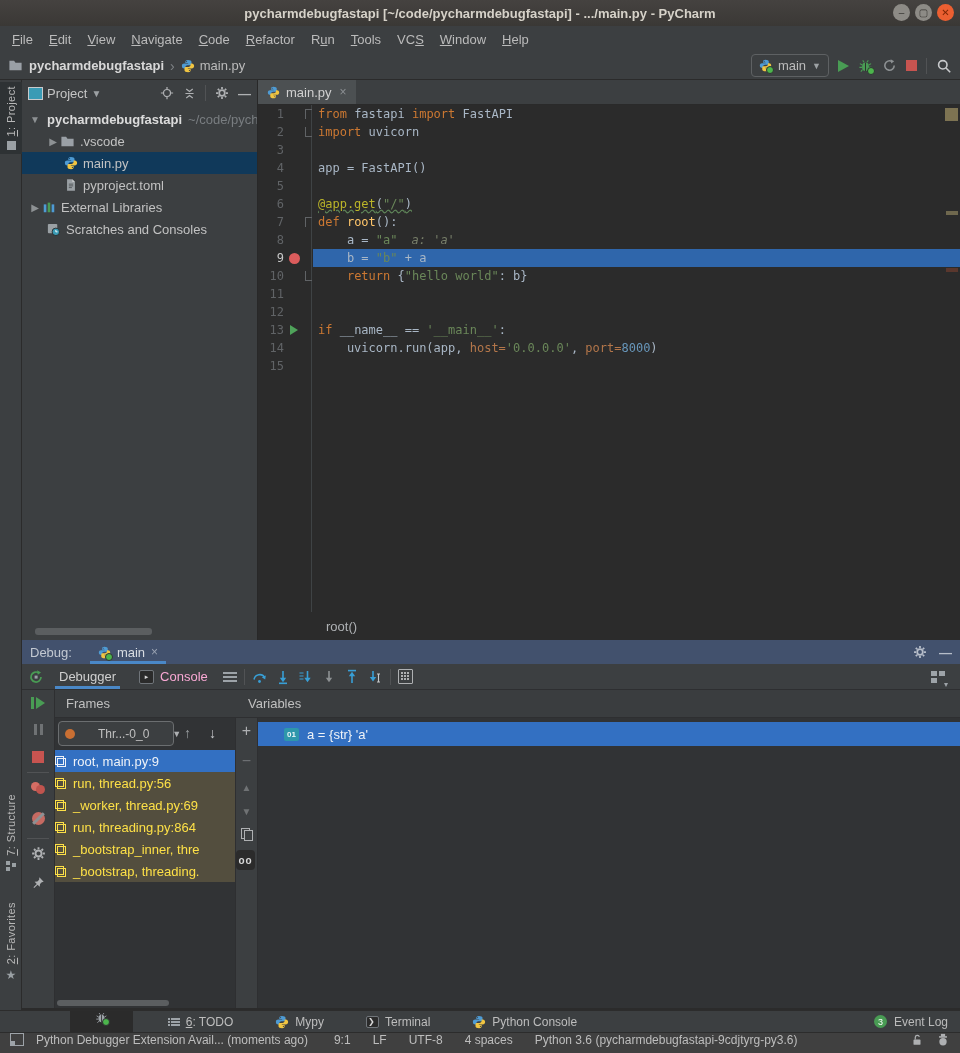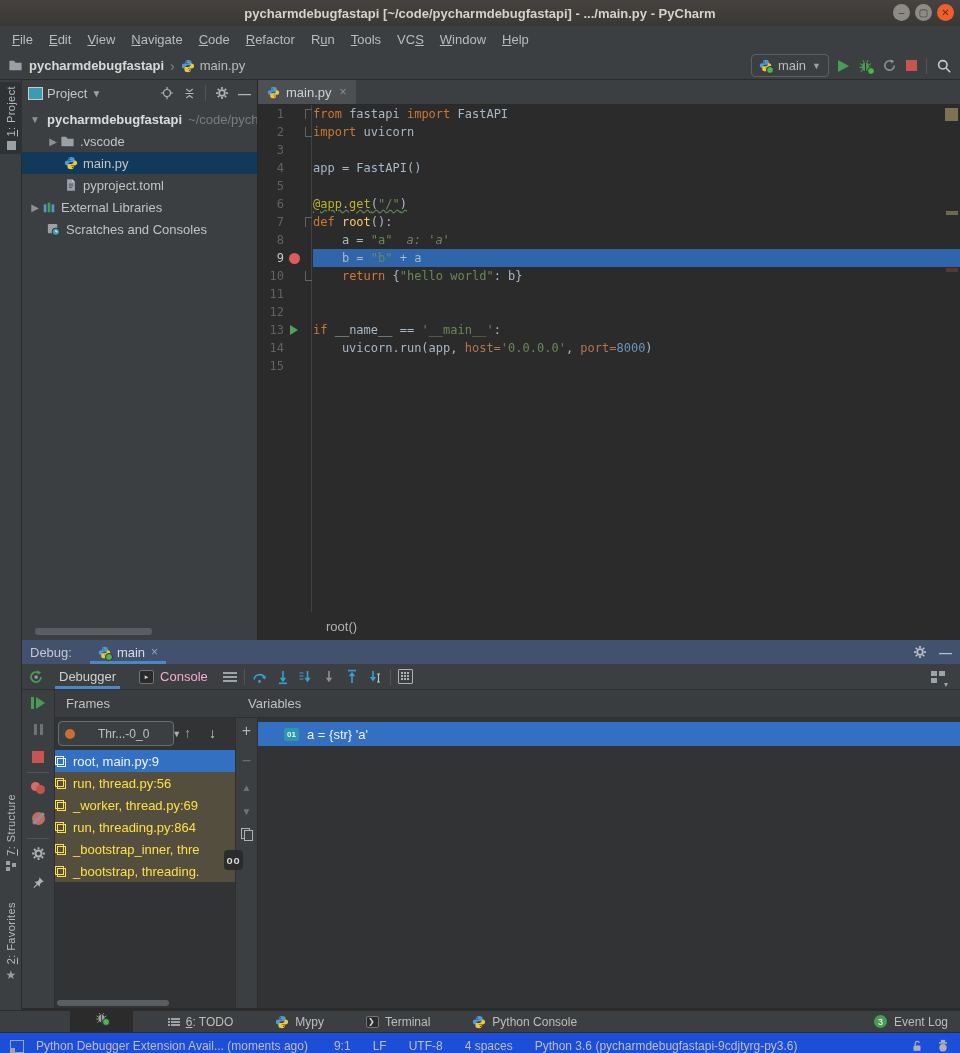--- a/index.html
+++ b/index.html
@@ -67,21 +67,21 @@
   .tabbar{left:258px;top:80px;width:702px;height:25px;background:#3c3f41;border-bottom:1px solid #2a2a2a;box-sizing:border-box;display:flex;}
   .etab{height:100%;background:#4c5052;display:flex;align-items:center;gap:6px;padding:0 9px;box-sizing:border-box;}
   .etab-label{color:#d0d0d0;}
   .etab-close{color:#8c9093;font-size:12px;margin-left:2px;}
   .codearea{left:258px;top:105px;width:702px;height:507px;background:#2b2b2b;overflow:hidden;}
   .gutter-sep{position:absolute;left:53px;top:0;height:100%;width:1px;background:#3f4345;}
   .cline{position:relative;display:flex;height:18px;line-height:18px;font-family:"DejaVu Sans Mono",monospace;font-size:12px;}
   .lnum{width:26px;text-align:right;color:#606366;flex:none;padding-right:2px;}
   .gmark{width:16px;flex:none;display:flex;align-items:center;justify-content:center;}
   .foldc{width:11px;flex:none;position:relative;}
-  .codewrap{flex:1;white-space:pre;}
+  .codewrap{flex:1;padding-left:5px;white-space:pre;}
   .cline.cur .codewrap{background:#2f66ab;}
   .cline.cur .lnum{color:#c8c8c8;}
   .bp-dot{width:11px;height:11px;border-radius:50%;background:#db5c5c;}
   .run-tri{width:0;height:0;border-left:8px solid #4fa35a;border-top:5px solid transparent;border-bottom:5px solid transparent;}
   .fold-top{position:absolute;left:3px;top:4px;width:6px;height:9px;border-left:1px solid #606366;border-top:1px solid #606366;}
   .fold-bot{position:absolute;left:3px;top:4px;width:6px;height:9px;border-left:1px solid #606366;border-bottom:1px solid #606366;}
   .tok-kw{color:#cc7832;}
   .tok-str{color:#6a8759;}
   .tok-num{color:#6897bb;}
   .tok-fn{color:#ffc66b;}
@@ -168,22 +168,22 @@
   .bb-item{display:flex;align-items:center;gap:6px;height:100%;padding:0 7px;color:#bdbdbd;}
   .bb-item.active{background:#2b2b2b;color:#e2e2e2;flex-direction:column;}
   .bb-right{margin-left:auto;display:flex;align-items:center;gap:7px;padding-right:12px;}
   .badge{width:13px;height:13px;border-radius:50%;background:#499c54;color:#fff;font-size:9px;display:flex;align-items:center;justify-content:center;}
   .term-ic{width:13px;height:12px;background:#2b2b2b;border:1px solid #70757a;border-radius:2px;color:#d8d8d8;
            font-size:8px;display:flex;align-items:center;justify-content:flex-start;padding-left:1px;box-sizing:border-box;}
   .todo-ic{width:12px;height:10px;position:relative;}
   .todo-ic::before{content:"";position:absolute;left:3px;top:1px;width:9px;height:2px;background:#9da3a8;box-shadow:0 3px 0 #9da3a8,0 6px 0 #9da3a8;}
   .todo-ic::after{content:"";position:absolute;left:0;top:1px;width:2px;height:2px;background:#9da3a8;box-shadow:0 3px 0 #9da3a8,0 6px 0 #9da3a8;}
 
-  .statusbar{left:0;top:1032px;width:960px;height:21px;background:#1d4ed8;border-top:1px solid #2c2c2c;box-sizing:border-box;
-             display:flex;align-items:flex-end;font-size:12px;color:#bdbdbd;padding:0 10px;}
+  .statusbar{left:0;top:1032px;width:960px;height:21px;background:#404040;border-top:1px solid #2c2c2c;box-sizing:border-box;
+             display:flex;align-items:flex-start;font-size:12px;color:#bdbdbd;padding:0 10px;}
   .sb-msg{margin-left:12px;}
   .sb-items{display:flex;gap:22px;margin-left:26px;}
   .sb-icons{margin-left:auto;display:flex;gap:12px;align-items:center;color:#aeb0b2;}
   .twtoggle{width:12px;height:11px;border:1px solid #9da3a8;position:relative;}
   .twtoggle::before{content:"";position:absolute;left:0px;bottom:0px;width:4px;height:4px;background:#9da3a8;}
 </style>
 </head>
 <body>
 
 <svg width="0" height="0" style="position:absolute">
@@ -686,21 +686,21 @@
     </div>
   <div class="abs hscroll" style="left:57px;top:1000px;width:112px;height:6px"></div>
 
   <div class="abs vs-ic" style="left:235px;top:722px;font-size:16px">+</div>
   <div class="abs vs-ic vs-dim" style="left:235px;top:752px;font-size:16px">−</div>
   <div class="abs vs-ic vs-dim" style="left:235px;top:782px;font-size:10px">▲</div>
   <div class="abs vs-ic vs-dim" style="left:235px;top:806px;font-size:10px">▼</div>
   <div class="abs vs-ic" style="left:235px;top:828px">
       <span class="copy-ic"></span>
     </div>
-  <div class="abs vs-ic" style="left:222px;top:850px">
+  <div class="abs vs-ic" style="left:234px;top:850px">
       <span class="glasses">oo</span>
     </div>
 
   <div class="abs var-row">
     <span class="var-badge">01</span>
     <span class="var-text">a = {str} 'a'</span>
   </div>
 
   <div class="abs bottombar">
       <span class="bb-item active">

